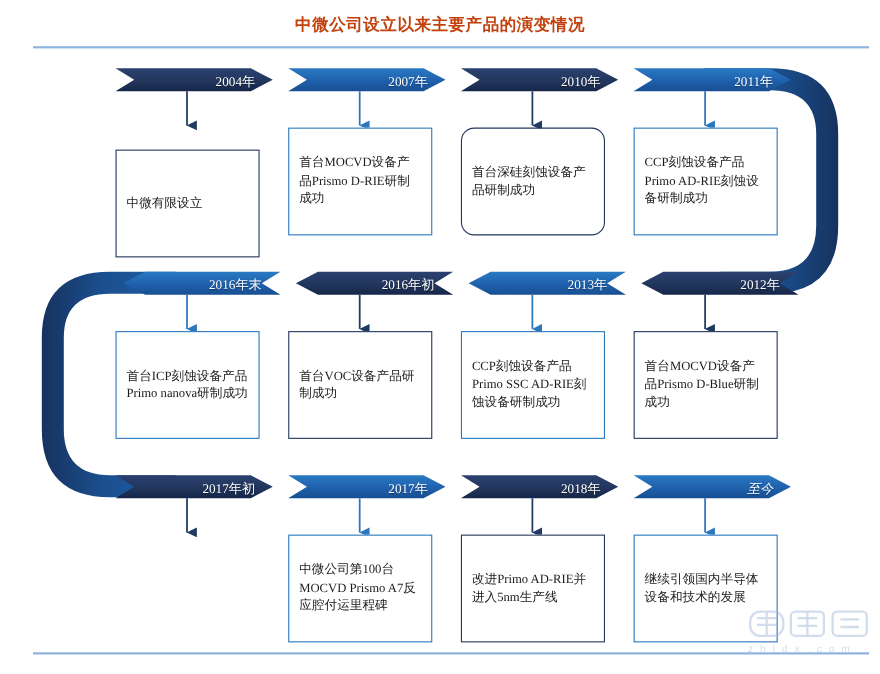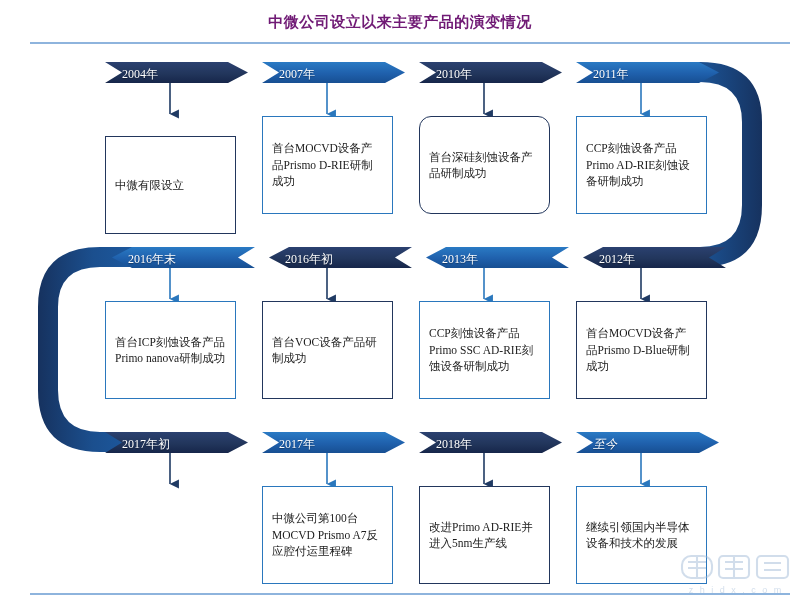--- a/index.html
+++ b/index.html
@@ -9,21 +9,21 @@
     font-family:"Liberation Serif","DejaVu Serif",serif;
     overflow:hidden;
     position:relative;
   }
   #stage{position:absolute;left:0;top:0;width:800px;height:613px;}
 
   
   .title{
     position:absolute;left:0;top:13px;width:800px;
     text-align:center;
-    font-size:15px;font-weight:bold;color:#701a75;
+    font-size:15px;font-weight:bold;color:#c2410c;
     letter-spacing:.5px;
     font-family:"Liberation Serif","DejaVu Serif",serif;
   }
   .rule{
     position:absolute;height:2px;background:#8eb4dd;
   }
   .rule.top{left:30px;top:42px;width:760px;}
   .rule.bottom{left:30px;top:593px;width:760px;}
 
   
@@ -43,35 +43,35 @@
     font-size:11.5px;line-height:16.5px;color:#1b1b1b;
     font-family:"Liberation Serif","DejaVu Serif",serif;
     word-break:break-word;
   }
 
   
   .chev-label{
     position:absolute;
     color:#ffffff;
     font-size:12px;
-    text-align:left;
+    text-align:right;
     font-family:"Liberation Serif","DejaVu Serif",serif;
     text-shadow:0 1px 1px rgba(0,0,0,.35);
     white-space:nowrap;
   }
 
   
   .wm{
     position:absolute;right:8px;bottom:18px;
     width:112px;height:46px;opacity:.45;
     pointer-events:none;
   }
   .wm .wmtext{
     font-size:9px;color:#9bb6d4;letter-spacing:2px;
-    text-align:center;position:absolute;left:0;bottom:0;width:112px;
+    text-align:left;position:absolute;left:0;bottom:0;width:112px;
     font-family:"Liberation Sans",sans-serif;
   }
 </style>
 </head>
 <body>
 
 <div id="stage">
 
   <div class="title">中微公司设立以来主要产品的演变情况</div>
   <div class="rule top"></div>

